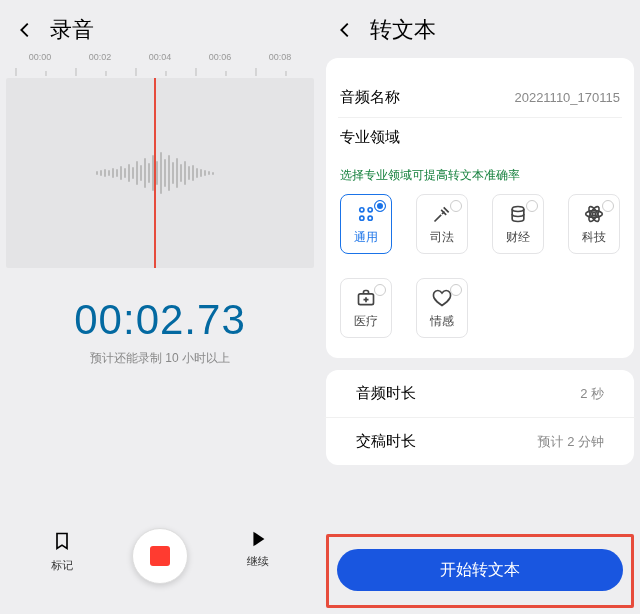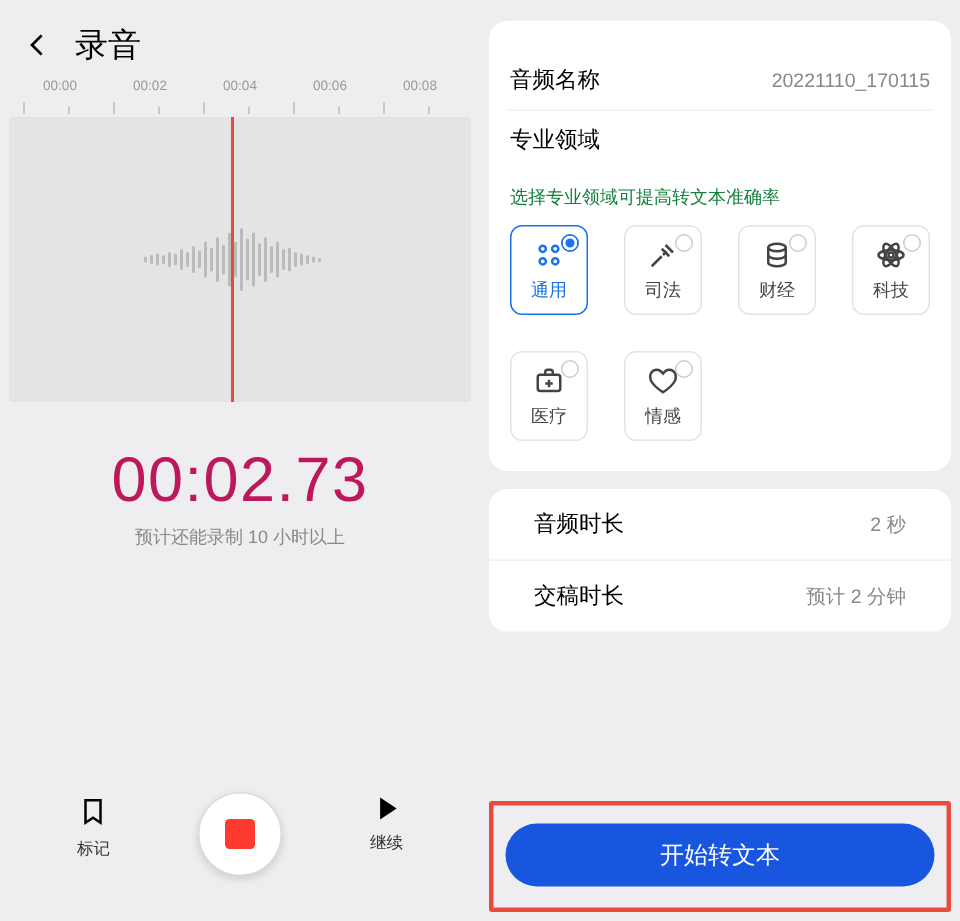--- a/index.html
+++ b/index.html
@@ -91,21 +91,21 @@
     transform: translateX(-50%);
     width: 10px; height: 10px;
     background: #e64b3c;
     border-radius: 50%;
   }
   .time-big {
     text-align: center;
     font-size: 42px;
     font-weight: 400;
     letter-spacing: 1px;
-    color: #be185d;
+    color: #0369a1;
     margin-top: 28px;
   }
   .time-sub {
     text-align: center;
     font-size: 12px;
     color: #888;
     margin-top: 6px;
   }
   .controls {
     display: flex;
@@ -333,20 +333,28 @@
     <div class="ctrl">
       <svg class="play-icon" viewBox="0 0 24 24" fill="#000">
           <path d="M7 4l12 8-12 8V4z"></path>
         </svg>
       <span class="ctrl-label">继续</span>
     </div>
   </div>
 </div>
 
 <div class="panel panel-right">
+  <div class="header">
+    <span class="back-arrow">
+      <svg viewBox="0 0 24 24" width="22" height="22" fill="none" stroke="#000" stroke-width="2">
+          <path d="M15 5l-7 7 7 7"></path>
+        </svg>
+    </span>
+    <span class="header-title">转文本</span>
+  </div>
 
   <div class="card">
     <div class="row">
       <span class="row-label">音频名称</span>
       <span class="row-value">20221110_170115</span>
     </div>
     <div class="sep"></div>
     <div class="row" style="padding-bottom:0">
       <span class="row-label">专业领域</span>
     </div>

